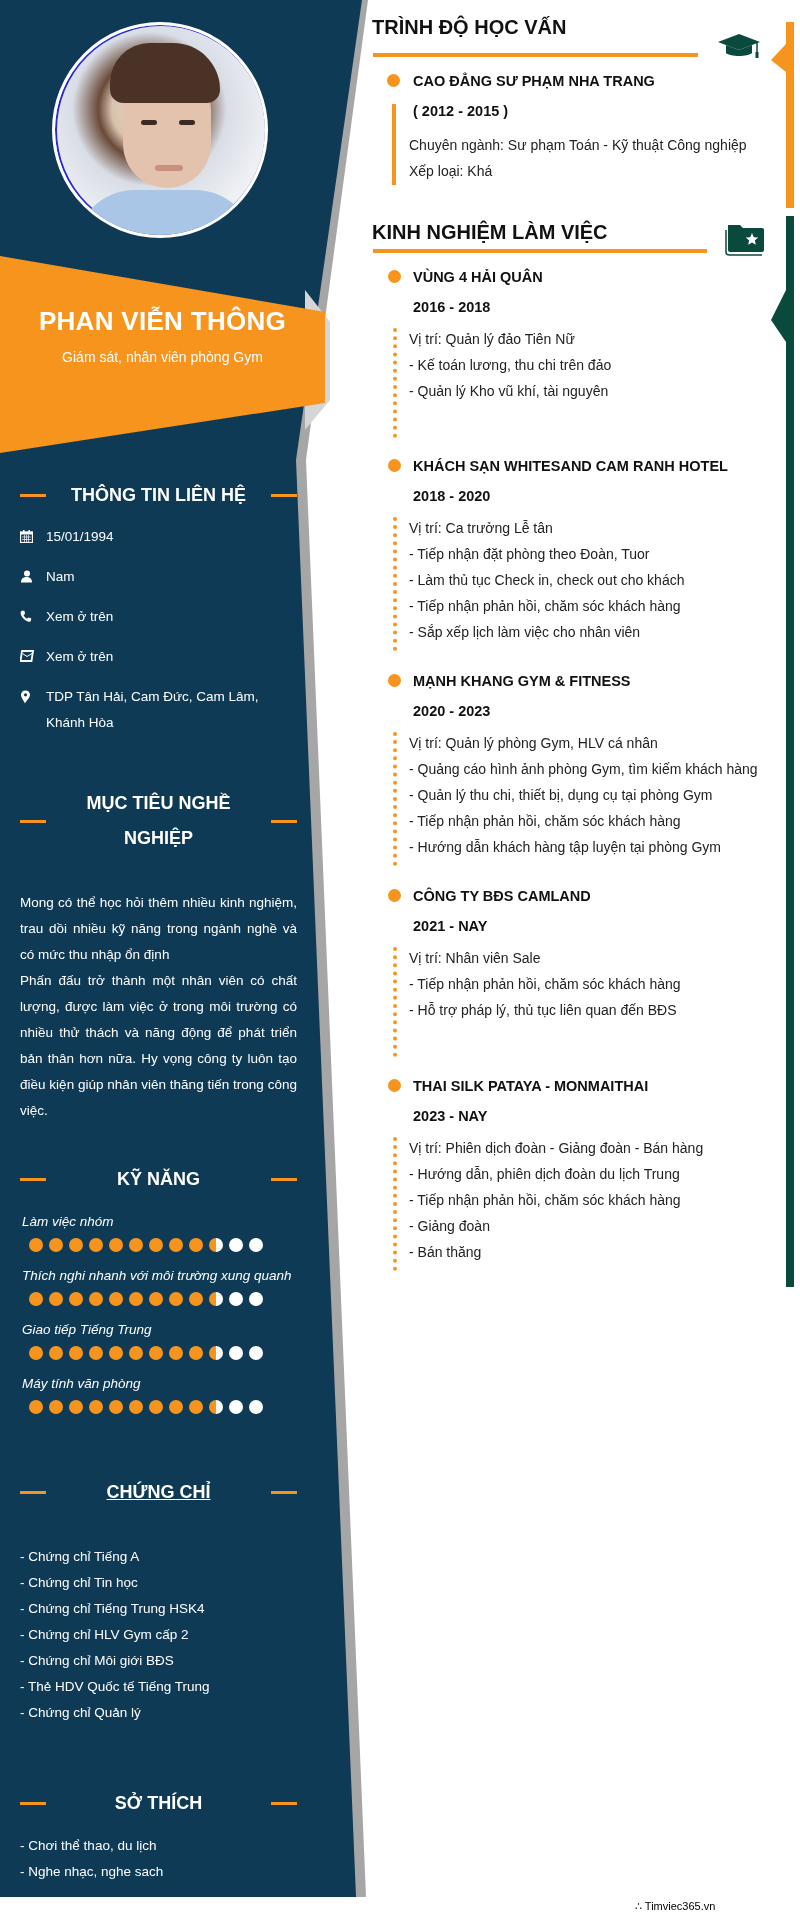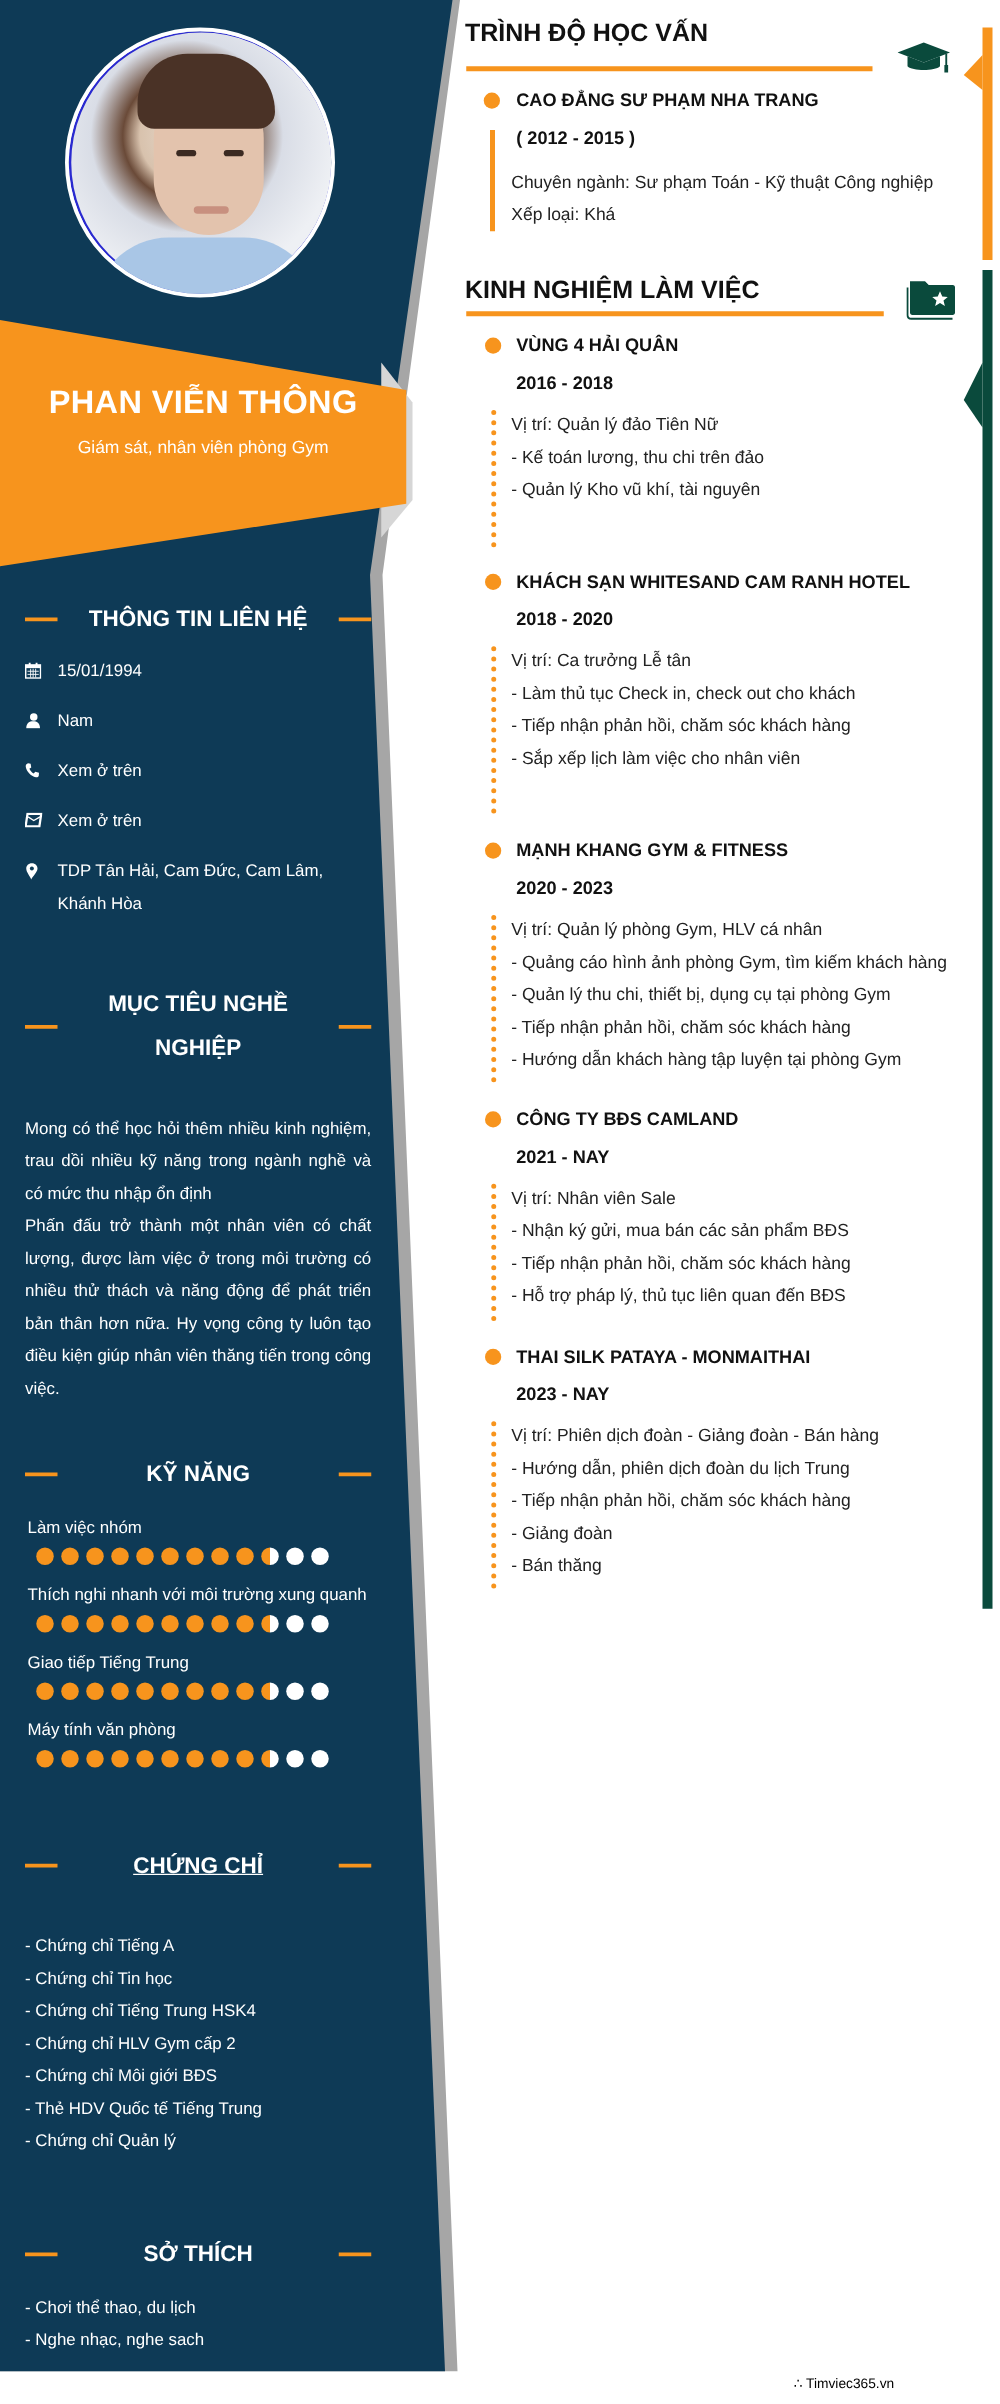--- a/index.html
+++ b/index.html
@@ -30,21 +30,21 @@
 
   .contact { position:absolute; left:20px; top:528px; width:280px; font-size:13.5px; }
   .contact-row { display:flex; align-items:flex-start; height:40px; }
   .contact-row.tall { height:56px; }
   .contact-row .ic { width:26px; flex:none; padding-top:2px; }
   .contact-row .txt { line-height:26px; margin-top:-4px; }
 
   .objective { position:absolute; left:20px; top:890px; width:277px; font-size:13.5px; line-height:26px; text-align:justify; }
 
   .skills { position:absolute; left:22px; top:1212px; width:290px; font-size:13.5px; }
-  .skill-name { height:26px; line-height:20px; }
+  .skill-name { height:26px; line-height:20px;font-style:italic; }
   .dots { display:flex; gap:6px; height:28px; align-items:flex-start; padding-left:7px; }
   .dot { width:14px; height:14px; border-radius:50%; background:#fff; }
   .dot.full { background:#f7941d; }
   .dot.half { background:linear-gradient(90deg,#f7941d 50%,#fff 50%); }
 
   .certs { position:absolute; left:20px; top:1544px; font-size:13.5px; line-height:26px; }
   .hobbies { position:absolute; left:20px; top:1833px; font-size:13.5px; line-height:26px; }
 
   
   .main-head { position:absolute; left:372px; font-size:20px; font-weight:bold; color:#111; }
@@ -322,20 +322,21 @@
   </div>
 </div>
 
 <div class="exp" style="top:455px;">
   <span class="bullet"></span>
   <div class="item-title">KHÁCH SẠN WHITESAND CAM RANH HOTEL</div>
   <div class="item-date">2018 - 2020</div>
   <div class="dotted" style="height:134px;"></div>
   <div class="lines">
     <div class="item-line">Vị trí: Ca trưởng Lễ tân</div>
+    <div class="item-line">- Tiếp nhận đặt phòng theo Đoàn, Tuor</div>
     <div class="item-line">- Làm thủ tục Check in, check out cho khách</div>
     <div class="item-line">- Tiếp nhận phản hồi, chăm sóc khách hàng</div>
     <div class="item-line">- Sắp xếp lịch làm việc cho nhân viên</div>
   </div>
 </div>
 
 <div class="exp" style="top:670px;">
   <span class="bullet"></span>
   <div class="item-title">MẠNH KHANG GYM &amp; FITNESS</div>
   <div class="item-date">2020 - 2023</div>
@@ -349,21 +350,20 @@
   </div>
 </div>
 
 <div class="exp" style="top:885px;">
   <span class="bullet"></span>
   <div class="item-title">CÔNG TY BĐS CAMLAND</div>
   <div class="item-date">2021 - NAY</div>
   <div class="dotted" style="height:110px;"></div>
   <div class="lines">
     <div class="item-line">Vị trí: Nhân viên Sale</div>
-    <div class="item-line">- Nhận ký gửi, mua bán các sản phẩm BĐS</div>
     <div class="item-line">- Tiếp nhận phản hồi, chăm sóc khách hàng</div>
     <div class="item-line">- Hỗ trợ pháp lý, thủ tục liên quan đến BĐS</div>
   </div>
 </div>
 
 <div class="exp" style="top:1075px;">
   <span class="bullet"></span>
   <div class="item-title">THAI SILK PATAYA - MONMAITHAI</div>
   <div class="item-date">2023 - NAY</div>
   <div class="dotted" style="height:134px;"></div>

